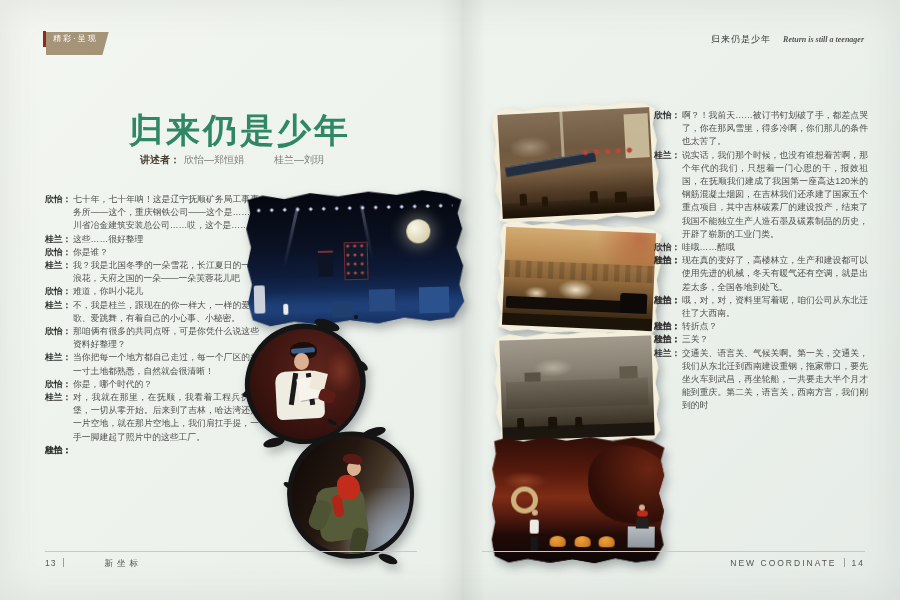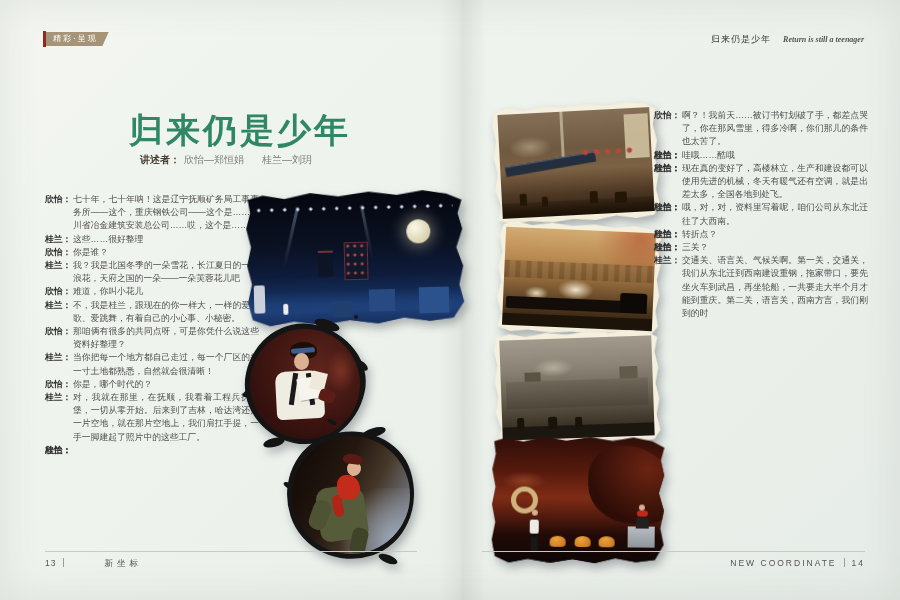--- a/index.html
+++ b/index.html
@@ -6,30 +6,30 @@
   .spread{
     position:relative;width:900px;height:600px;overflow:hidden;
     background:linear-gradient(135deg,#f3f6f1 0%,#edf2ec 45%,#e6ece7 100%);
     font-family:"Liberation Sans","DejaVu Sans",sans-serif;
     box-shadow:inset 0 0 40px rgba(90,100,90,.12);
   }
   .gutter{position:absolute;left:438px;top:0;width:48px;height:100%;
     background:linear-gradient(90deg,rgba(70,80,70,0) 0%,rgba(70,80,70,.06) 42%,rgba(70,80,70,.10) 52%,rgba(70,80,70,0) 100%);}
   
   .ribbon-bar{position:absolute;left:43px;top:31px;width:3px;height:16px;background:#8f2b1e;}
-  .ribbon{position:absolute;left:46px;top:32px;height:14px;line-height:14px;padding:0 11px 0 7px;
+  .ribbon{position:absolute;left:46px;top:32px;height:23px;line-height:14px;padding:0 11px 0 7px;
     background:#a59478;color:#fff;font-size:8px;letter-spacing:2px;
     clip-path:polygon(0 0,100% 0,90% 100%,0 100%);}
   .running{position:absolute;right:36px;top:33px;font-size:9px;color:#3a3a3a;letter-spacing:1px;white-space:nowrap;}
   .running .en{font-family:"Liberation Serif","DejaVu Serif",serif;font-style:italic;font-weight:bold;font-size:8px;color:#555;margin-left:12px;letter-spacing:0;}
   
   .title{position:absolute;left:129px;top:108px;font-size:34px;font-weight:bold;color:#2f8765;letter-spacing:3px;}
   .byline{position:absolute;left:140px;top:153px;font-size:10px;color:#7d7d7d;white-space:nowrap;}
   .byline .lbl{font-weight:bold;color:#4a3f33;margin-right:4px;}
-  .byline .n2{margin-left:18px;}
+  .byline .n2{margin-left:30px;}
   
   .col{position:absolute;width:214px;}
   .col-left{left:45px;top:193px;}
   .col-right{left:654px;top:109px;}
   .entry{position:relative;margin:0;padding-left:28px;font-size:8.8px;line-height:13.2px;color:#4e4e4e;text-align:justify;}
   .spk{position:absolute;left:0;top:0;font-weight:bold;color:#303030;}
   
   .rule{position:absolute;height:1px;background:#c6cbc4;top:551px;}
   .rule-l{left:45px;width:372px;}
   .rule-r{left:482px;width:383px;}
@@ -305,21 +305,21 @@
         <div class="abs p4-a2head"></div>
         <div class="abs p4-a2scarf"></div>
         <div class="abs p4-a2body"></div>
       </div>
     </div>
 
     <div class="col col-right">
 
         <p class="entry"><span class="spk">欣怡：</span><span>啊？！我前天……被订书钉划破了手，都差点哭了，你在那风雪里，得多冷啊，你们那儿的条件也太苦了。</span></p>
 
-        <p class="entry"><span class="spk">桂兰：</span></p>
+        <p class="entry"><span class="spk">桂兰：</span><span>说实话，我们那个时候，也没有谁想着苦啊，那个年代的我们，只想着一门心思的干，报效祖国，在抚顺我们建成了我国第一座高达120米的钢筋混凝土烟囱，在吉林我们还承建了国家五个重点项目，其中吉林碳素厂的建设投产，结束了我国不能独立生产人造石墨及碳素制品的历史，开辟了崭新的工业门类。</span></p>
 
         <p class="entry"><span class="spk">欣怡：</span><span>哇哦……酷哦</span></p>
 
         <p class="entry"><span class="spk">桂兰：</span></p>
 
         <p class="entry"><span class="spk">欣怡：</span><span>现在真的变好了，高楼林立，生产和建设都可以使用先进的机械，冬天有暖气还有空调，就是出差太多，全国各地到处飞。</span></p>
 
         <p class="entry"><span class="spk">桂兰：</span></p>
 
         <p class="entry"><span class="spk">欣怡：</span><span>哦，对，对，资料里写着呢，咱们公司从东北迁往了大西南。</span></p>

